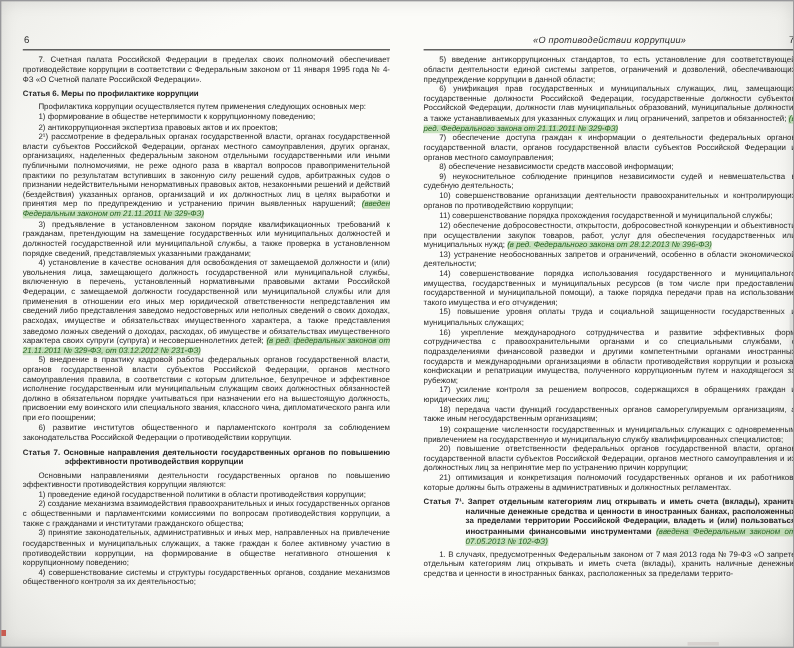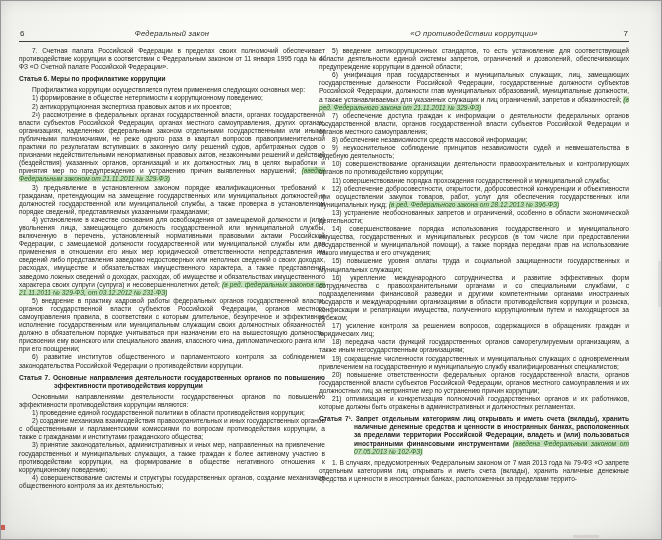--- a/index.html
+++ b/index.html
@@ -11,21 +11,21 @@
   .scan{
     position:absolute;left:0;top:0;width:660px;height:538px;
     background:
       radial-gradient(ellipse at 50% 45%, #fbfbf8 60%, #efefeb 88%, #e2e2de 100%);
     border:1px solid #97979a;
     box-shadow:inset 0 0 14px rgba(0,0,0,0.10);
     overflow:hidden;
   }
   .page{position:absolute;top:28px;color:#232323;}
   .page-l{left:18px;width:306px;}
-  .page-r{left:318px;width:310px;}
+  .page-r{left:352px;width:310px;}
   .page-header{position:relative;height:11px;}
   .pnum{position:absolute;top:0;font-size:8px;color:#2b2b2b;}
   .page-l .pnum{left:1px;}
   .page-r .pnum{right:1px;}
   .ptitle{display:block;text-align:center;font-style:italic;font-size:7.6px;color:#2b2b2b;letter-spacing:0.2px;}
   .rule{border-top:1px solid #3c3c3c;margin:1px 0 5px 0;height:0;}
   .page-body{
     font-size:6.6px;line-height:8.1px;text-align:justify;
     color:#262626;
   }
@@ -44,21 +44,20 @@
   .artifact-bottom{position:absolute;right:62px;bottom:1px;width:26px;height:3px;background:rgba(150,120,120,0.18);}
 </style>
 </head>
 <body>
 
 <div class="scan">
 
   <div class="page page-l">
     <div class="page-header">
       <span class="pnum">6</span>
-      <span class="ptitle">Федеральный закон</span>
     </div>
     <div class="rule"></div>
     <div class="page-body">
         <p class="blk-p"><span>7. Счетная палата Российской Федерации в пределах своих полномочий обеспечивает противодействие коррупции в соответствии с Федеральным законом от 11 января 1995 года № 4-ФЗ «О Счетной палате Российской Федерации».</span></p>
         <p class="blk-h"><span>Статья 6. Меры по профилактике коррупции</span></p>
         <p class="blk-p"><span>Профилактика коррупции осуществляется путем применения следующих основных мер:</span></p>
         <p class="blk-p"><span>1) формирование в обществе нетерпимости к коррупционному поведению;</span></p>
         <p class="blk-p"><span>2) антикоррупционная экспертиза правовых актов и их проектов;</span></p>
         <p class="blk-p"><span>2¹) рассмотрение в федеральных органах государственной власти, органах государственной власти субъектов Российской Федерации, органах местного самоуправления, других органах, организациях, наделенных федеральным законом отдельными государственными или иными публичными полномочиями, не реже одного раза в квартал вопросов правоприменительной практики по результатам вступивших в законную силу решений судов, арбитражных судов о признании недействительными ненормативных правовых актов, незаконными решений и действий (бездействия) указанных органов, организаций и их должностных лиц в целях выработки и принятия мер по предупреждению и устранению причин выявленных нарушений; </span><span class="seg-green">(введен Федеральным законом от 21.11.2011 № 329-ФЗ)</span></p>
         <p class="blk-p"><span>3) предъявление в установленном законом порядке квалификационных требований к гражданам, претендующим на замещение государственных или муниципальных должностей и должностей государственной или муниципальной службы, а также проверка в установленном порядке сведений, представляемых указанными гражданами;</span></p>

